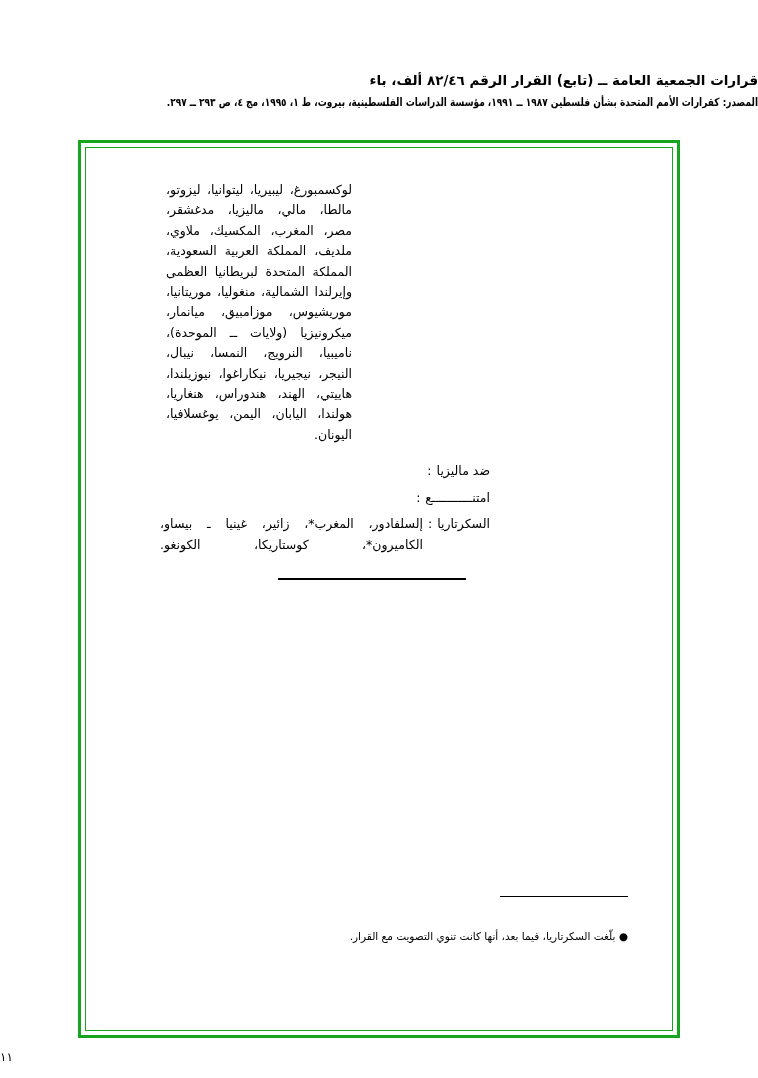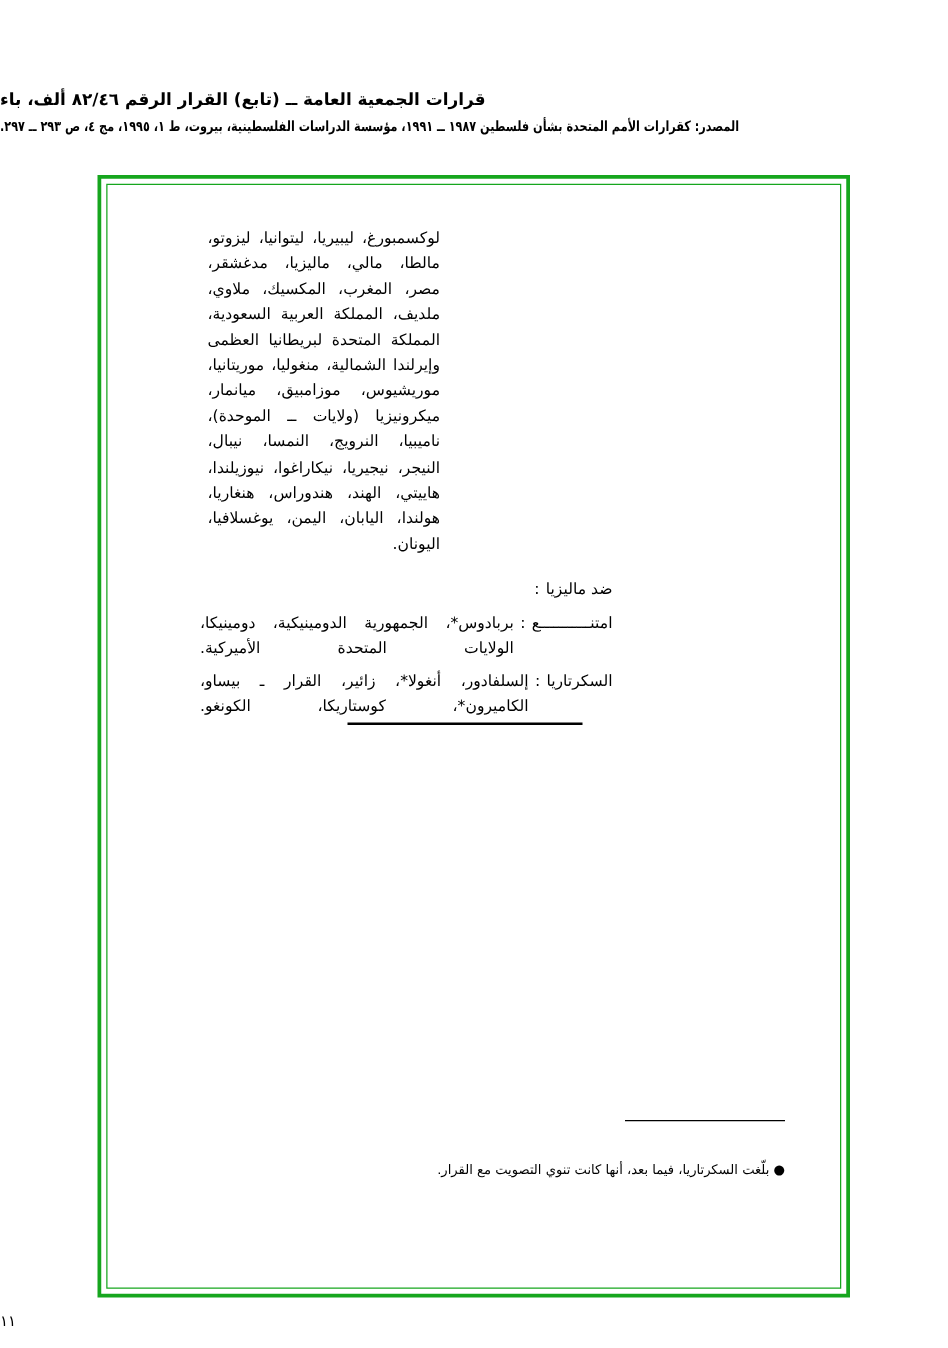--- a/index.html
+++ b/index.html
@@ -15,21 +15,21 @@
     font-family: "DejaVu Sans", sans-serif;
     overflow: hidden;
   }
 
   
   .doc-header {
     position: absolute;
     top: 72px;
     left: 0;
     width: 758px;
-    text-align: left;
+    text-align: right;
   }
   .doc-title {
     font-family: "DejaVu Sans", sans-serif;
     font-weight: bold;
     font-size: 13.5px;
     color: #000000;
     letter-spacing: 0px;
     direction: rtl;
   }
   .doc-source {
@@ -176,27 +176,26 @@
     <div class="vote-rows">
 
       <div class="vote-row">
         <span class="vote-label">ضد ماليزيا</span>
         <span class="vote-colon">:</span>
       </div>
 
       <div class="vote-row">
         <span class="vote-label">امتنـــــــــــع</span>
         <span class="vote-colon">:</span>
-        <span class="vote-value">بربادوس*، الجمهورية الدومينيكية، دومينيكا، الولايات المتحدة الأميركية.</span>
       </div>
 
       <div class="vote-row">
         <span class="vote-label">السكرتاريا</span>
         <span class="vote-colon">:</span>
-        <span class="vote-value">إلسلفادور، أنغولا*، زائير، القرار ـ بيساو، الكاميرون*، كوستاريكا، الكونغو.</span>
+        <span class="vote-value">إلسلفادور، المغرب*، زائير، غينيا ـ بيساو، الكاميرون*، كوستاريكا، الكونغو.</span>
       </div>
 
     </div>
   </div>
 
   <div class="mid-rule"></div>
 
   <div class="footnote-rule"></div>
   <div class="footnote">● بلّغت السكرتاريا، فيما بعد، أنها كانت تنوي التصويت مع القرار.</div>
 

